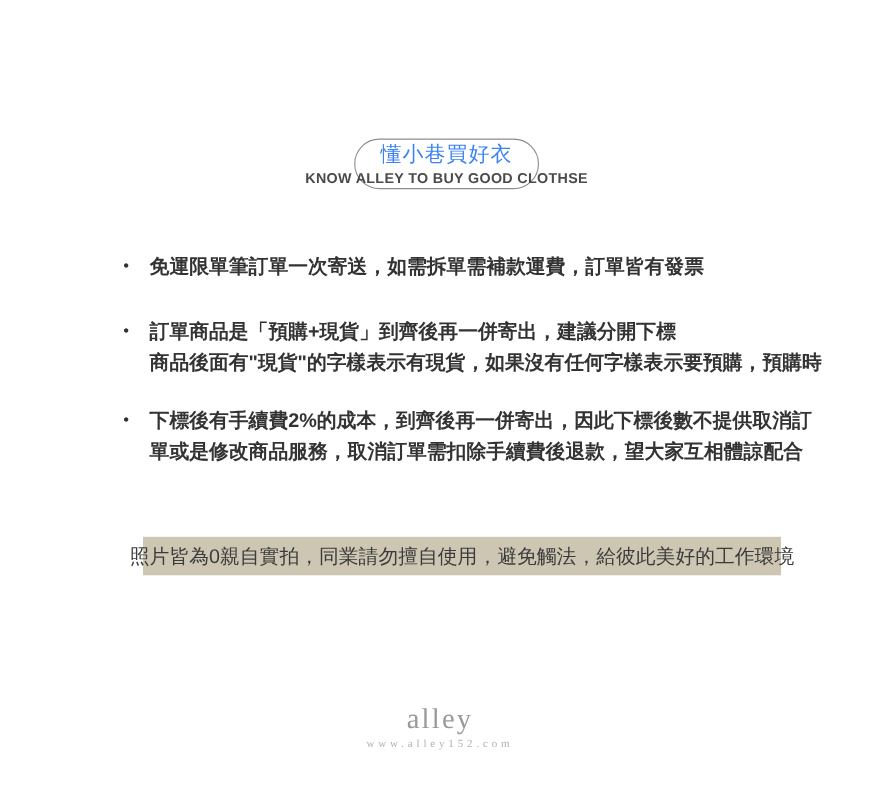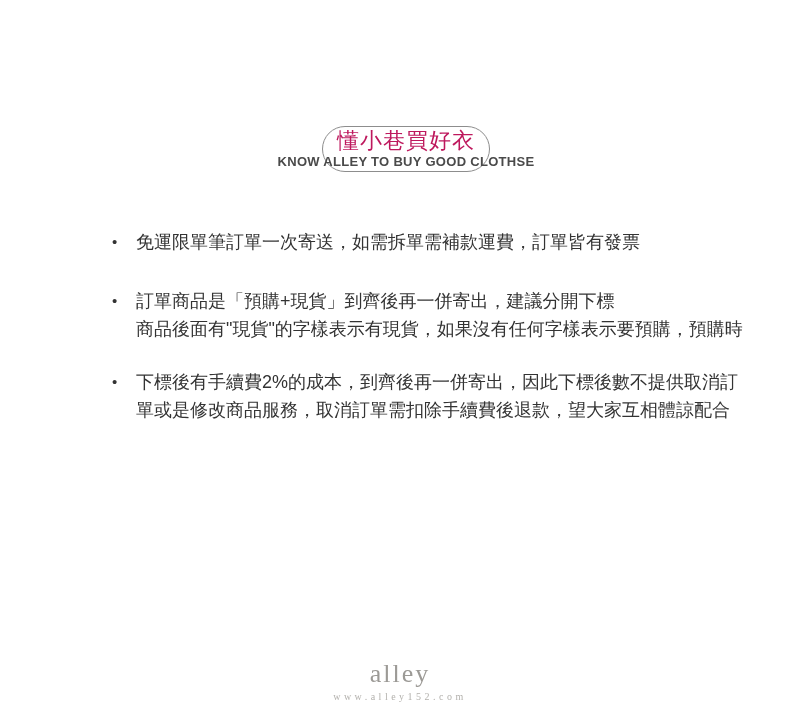--- a/index.html
+++ b/index.html
@@ -25,23 +25,23 @@
     height: 46px;
     border: 1.5px solid #8d8d8d;
     border-radius: 24px;
     box-sizing: border-box;
     display: flex;
     flex-direction: column;
     align-items: center;
     justify-content: center;
   }
   .logo-title {
-    font-size: 22px;
+    font-size: 19px;
     letter-spacing: 1px;
-    color: #be185d;
+    color: #3b82f6;
     font-weight: 500;
     line-height: 22px;
     white-space: nowrap;
   }
   .logo-subtitle {
     font-size: 13px;
     letter-spacing: 0.3px;
     color: #4a4a4a;
     font-weight: bold;
     margin-top: 2px;
@@ -69,42 +69,42 @@
     flex: 0 0 24px;
     font-size: 15px;
     line-height: 28.5px;
     color: #333333;
   }
   .notice-text {
     font-size: 18px;
     line-height: 28.5px;
     color: #333333;
   }
-  .notice-text div { white-space: nowrap; }
+  .notice-text div { white-space: nowrap; font-weight: bold; }
 
   
   .highlight-bar {
     position: absolute;
     left: 130px;
     top: 488px;
     width: 580px;
     height: 35px;
     display: flex;
     align-items: center;
     justify-content: center;
     font-size: 18px;
     color: #3b3b3b;
     white-space: nowrap;
   }
 
   
   .footer {
     position: absolute;
     left: 0;
-    top: 660px;
+    top: 640px;
     width: 800px;
     text-align: center;
     font-family: "Liberation Serif", "DejaVu Serif", serif;
   }
   .footer-brand {
     font-size: 26px;
     letter-spacing: 2px;
     color: #9c9a96;
     line-height: 28px;
   }
@@ -141,19 +141,20 @@
     </li>
     <li class="notice-item third">
       <span class="bullet">•</span>
       <div class="notice-text">
         <div>下標後有手續費2%的成本，到齊後再一併寄出，因此下標後數不提供取消訂</div>
         <div>單或是修改商品服務，取消訂單需扣除手續費後退款，望大家互相體諒配合</div>
       </div>
     </li>
   </ul>
 
+  <div class="highlight-bar" style="background: rgb(205, 198, 179);">照片皆為0親自實拍，同業請勿擅自使用，避免觸法，給彼此美好的工作環境</div>
 
   <div class="footer">
     <div class="footer-brand">alley</div>
     <div class="footer-website">www.alley152.com</div>
   </div>
 
 </div>
 
 </body></html>

